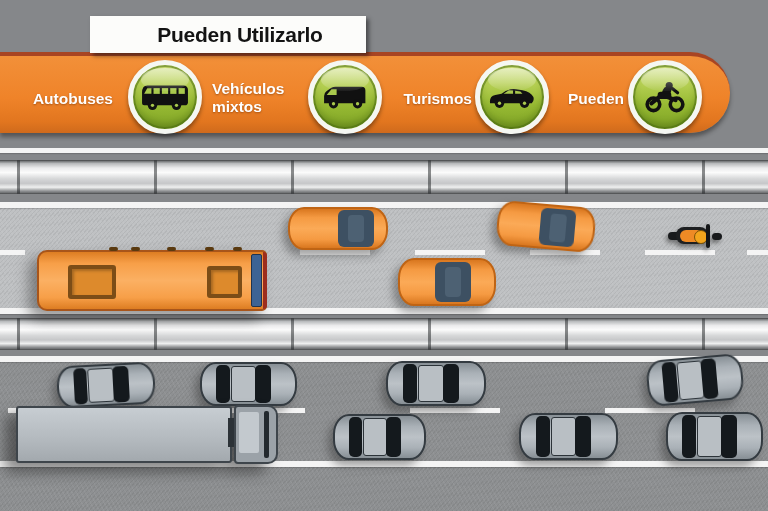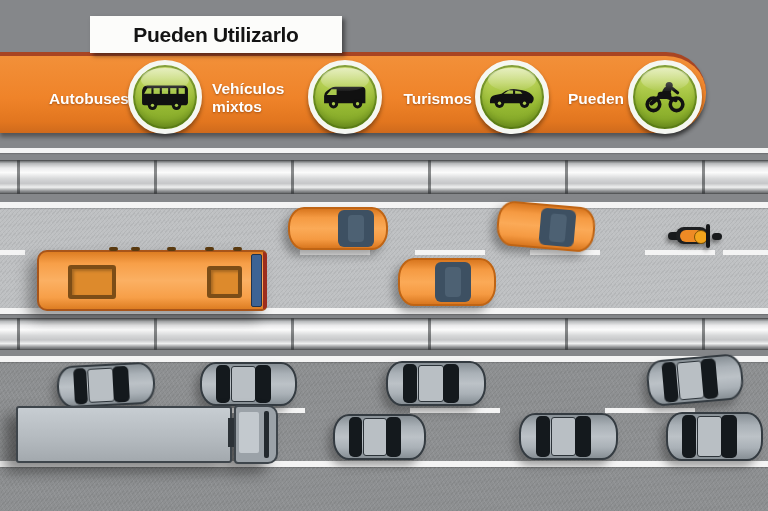--- a/index.html
+++ b/index.html
@@ -6,21 +6,21 @@
   #stage{
     position:relative;width:768px;height:511px;overflow:hidden;
     font-family:"Liberation Sans","DejaVu Sans",sans-serif;
     background:#85878a;
   }
   .tex{
     background-image:
       repeating-linear-gradient(63deg, rgba(255,255,255,.05) 0 1px, rgba(255,255,255,0) 1px 4px),
       repeating-linear-gradient(-48deg, rgba(0,0,0,.06) 0 1px, rgba(0,0,0,0) 1px 3px);
   }
-  .abs{position:absolute;}
+  .abs{position:absolute;padding-left:24px;}
 
   
   .road-mid{left:0;top:208px;width:768px;height:100px;background-color:#bfc1c3;}
   .road-low{left:0;top:362px;width:768px;height:149px;background-color:#8e9092;}
 
   .lane-line{left:0;width:768px;background:#f4f4f4;box-shadow:0 1px 1px rgba(0,0,0,.15);}
   .line1{top:148px;height:5px;}
   .line2{top:202px;height:6px;}
   .line3{top:308px;height:6px;}
   .line4{top:356px;height:6px;}
@@ -153,21 +153,21 @@
   <div class="abs lane-line line3"></div>
   <div class="abs lane-line line4"></div>
   <div class="abs dash-line dash-low"></div>
   <div class="abs lane-line line5"></div>
 
   <div class="abs guardrail rail1"></div>
   <div class="abs guardrail rail2"></div>
 
   <div class="abs banner">
 
-    <div class="banner-label" style="left:34px;top:34px;width:95px;text-align:right;">Autobuses</div>
+    <div class="banner-label" style="left:18px;top:34px;width:95px;text-align:right;">Autobuses</div>
     <div class="badge" style="left:128px;top:4px;">
       <svg width="48" height="32" viewBox="0 0 46 30">
         <path fill="#111" d="M6,4 h35 a4,4 0 0 1 4,4 v12 a3,3 0 0 1 -3,3 H3 a2,2 0 0 1 -2,-2 V11 Q1,4 6,4 Z"></path>
         <polygon fill="#a9c94d" points="3,12 6,6.5 10,6.5 10,12"></polygon>
         <rect fill="#a9c94d" x="12" y="6.5" width="6" height="5.5"></rect>
         <rect fill="#a9c94d" x="20" y="6.5" width="6" height="5.5"></rect>
         <rect fill="#a9c94d" x="28" y="6.5" width="6" height="5.5"></rect>
         <rect fill="#a9c94d" x="36" y="6.5" width="6" height="5.5"></rect>
         <circle fill="#111" cx="11" cy="23" r="4.5"></circle>
           <circle fill="#a9c94d" cx="11" cy="23" r="1.6"></circle>

